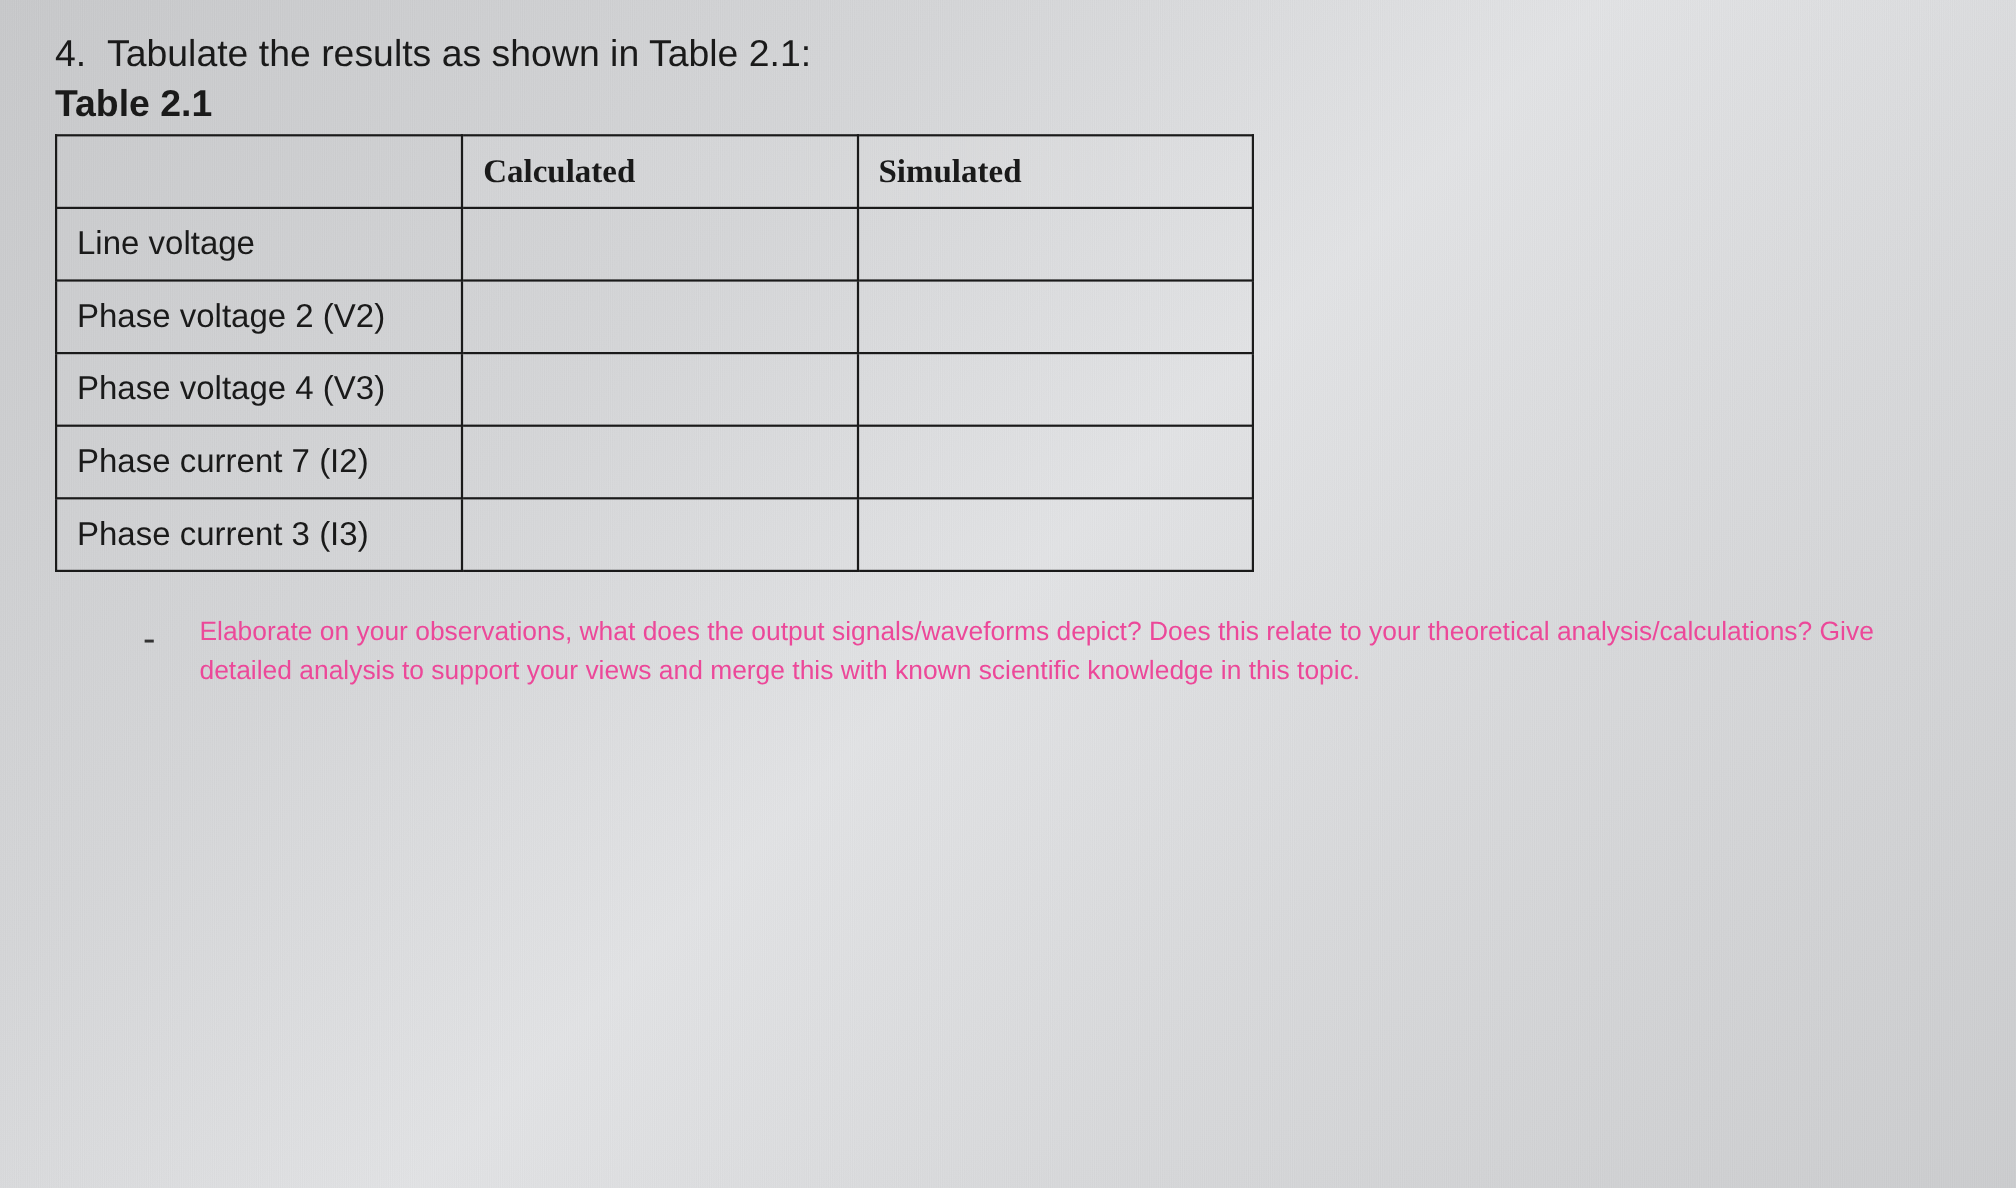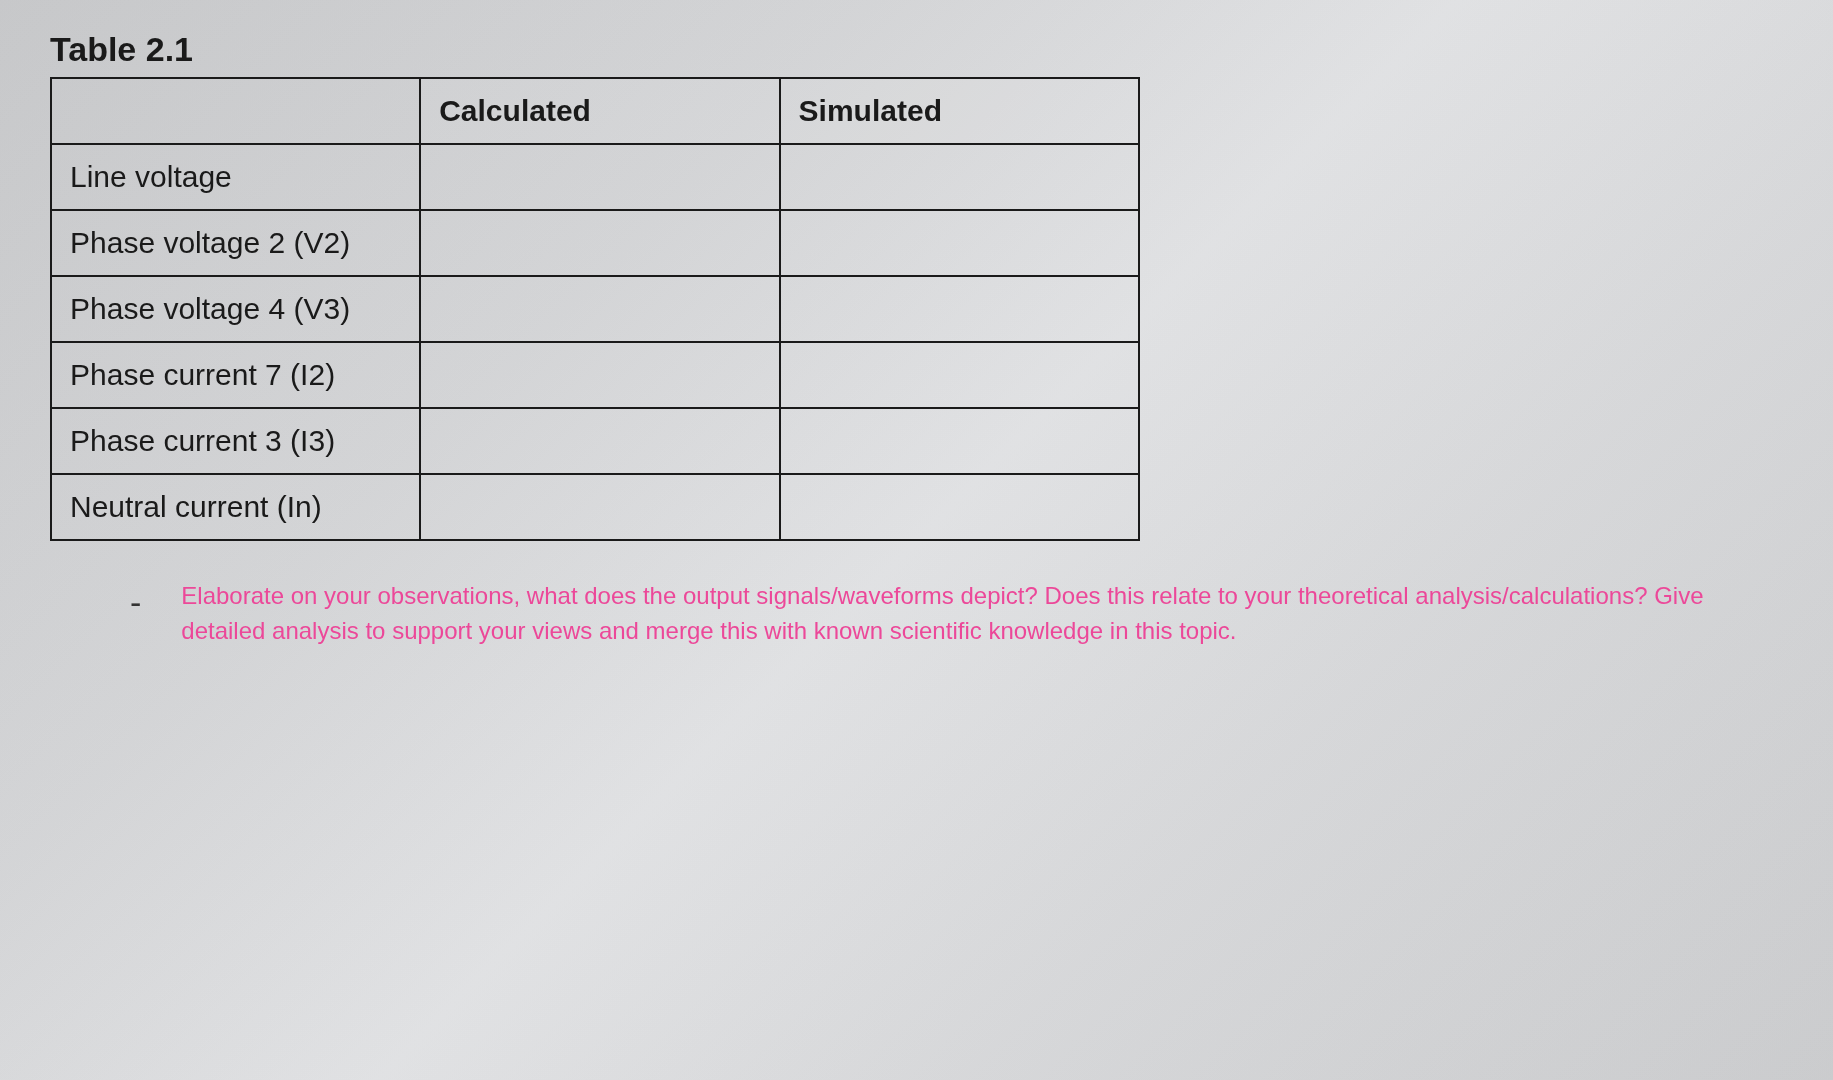--- a/index.html
+++ b/index.html
@@ -53,20 +53,21 @@
       border: 2px solid #1a1a1a;
       padding: 14px 18px;
       text-align: left;
       font-size: 30px;
       height: 66px;
       vertical-align: middle;
     }
     th {
       font-weight: bold;
       background: rgba(255,255,255,0.05);
+      font-family: Liberation Serif, serif;
     }
     th:first-child {
       background: transparent;
     }
     .col-param { width: 370px; }
     .col-calc { width: 360px; }
     .col-sim { width: 360px; }
     .bullet-block {
       display: flex;
       align-items: flex-start;
@@ -82,20 +83,24 @@
       font-size: 24px;
       line-height: 1.45;
       color: #ec4899;
       max-width: 1650px;
     }
   </style>
 </head>
 <body>
 
 <div class="content">
+  <div class="heading-line">
+    <span>4.</span>
+    &nbsp;<span>Tabulate the results as shown in Table 2.1:</span>
+  </div>
   <div class="table-caption">Table 2.1</div>
 
   <table>
     <thead>
       <tr>
         <th class="col-param"></th>
         <th class="col-calc">Calculated</th>
         <th class="col-sim">Simulated</th>
       </tr>
     </thead>
@@ -118,25 +123,20 @@
       <tr>
         <td>Phase current 7 (I2)</td>
         <td></td>
         <td></td>
       </tr>
       <tr>
         <td>Phase current 3 (I3)</td>
         <td></td>
         <td></td>
       </tr>
-      <tr>
-        <td>Neutral current (In)</td>
-        <td></td>
-        <td></td>
-      </tr>
     </tbody>
   </table>
 
   <div class="bullet-block">
     <span class="bullet-dash">-</span>
     <span class="bullet-text">Elaborate on your observations, what does the output signals/waveforms depict? Does this relate to your theoretical analysis/calculations? Give detailed analysis to support your views and merge this with known scientific knowledge in this topic.</span>
   </div>
 </div>
 
 </body></html>

